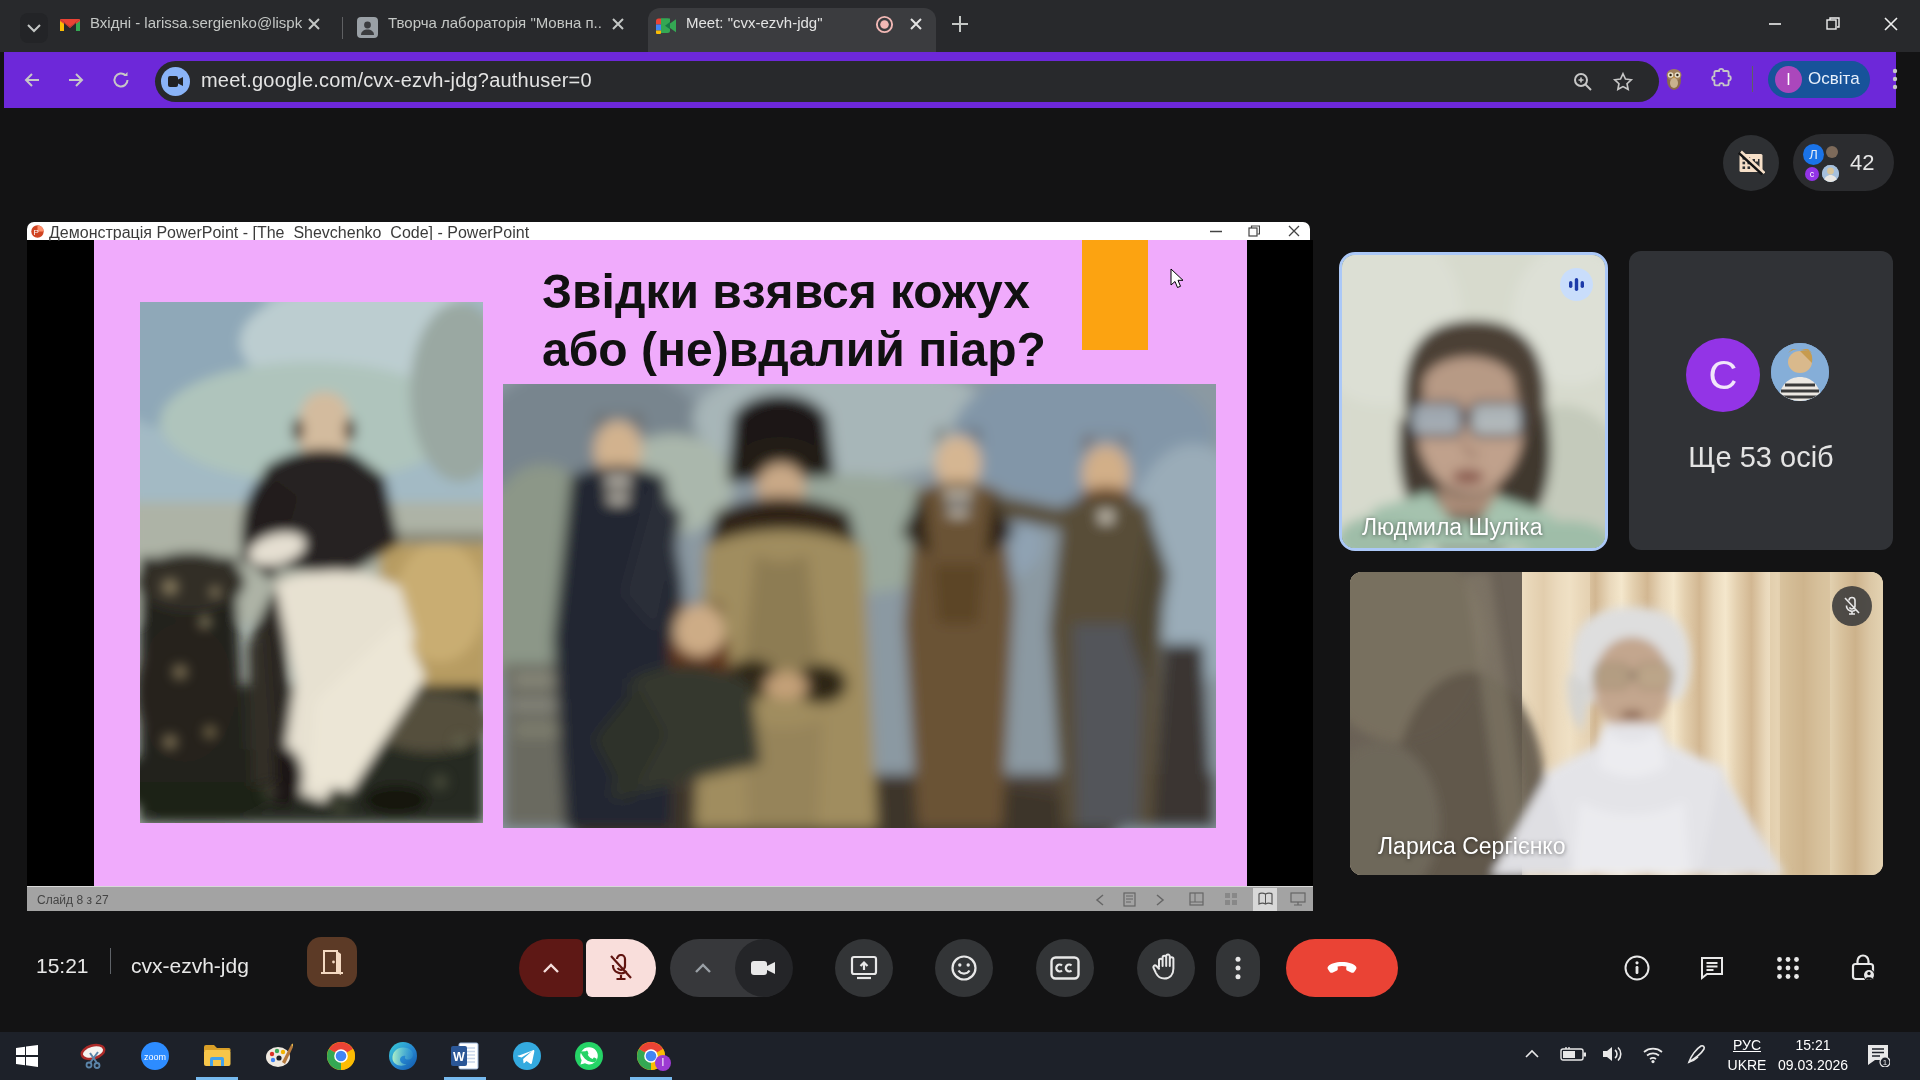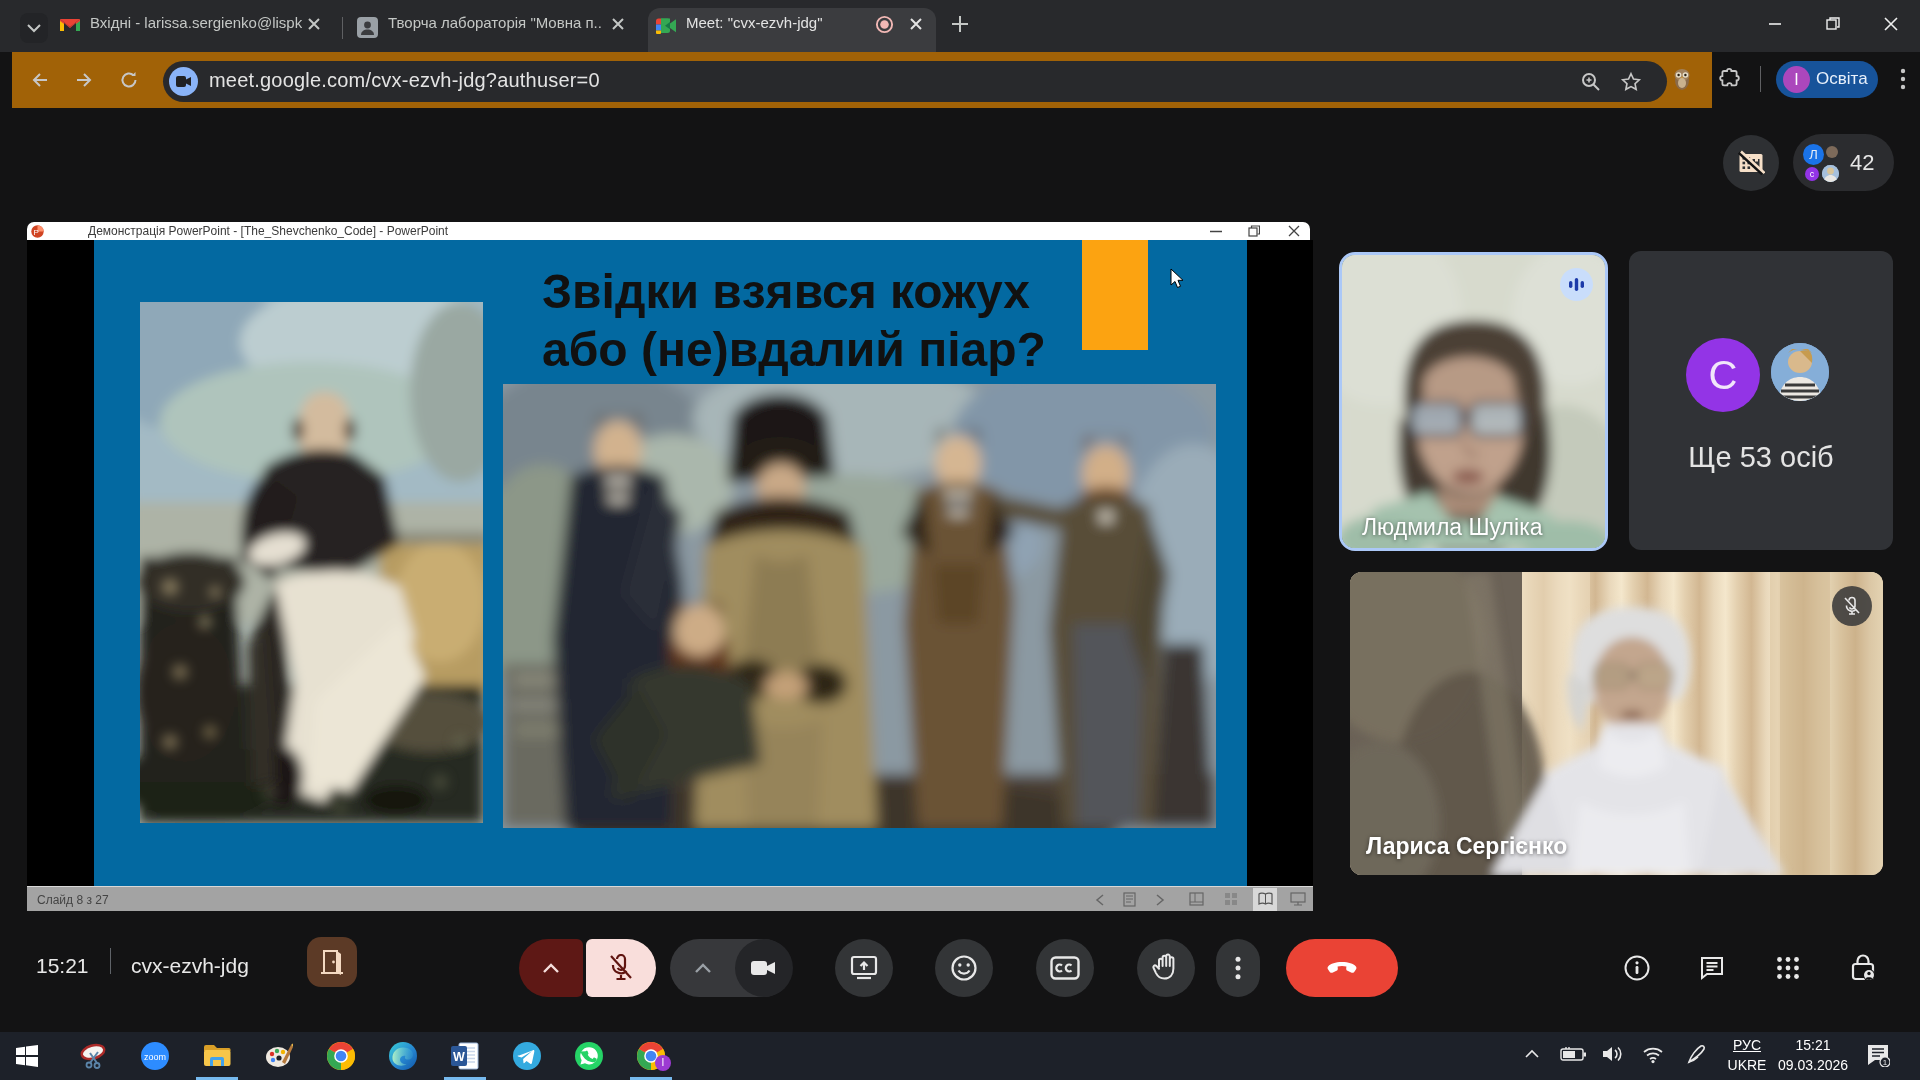--- a/index.html
+++ b/index.html
@@ -3,37 +3,37 @@
 <meta charset="utf-8">
 <style>
 * { margin:0; padding:0; box-sizing:border-box; }
 html,body { width:1920px; height:1080px; overflow:hidden; background:#131314; }
 body, div, span { font-family:"Liberation Sans", sans-serif; -webkit-font-smoothing:antialiased; }
 #screen { position:absolute; left:0; top:0; width:1920px; height:1080px; }
 .abs { position:absolute; }
 
 
 #tabbar { position:absolute; left:0; top:0; width:1920px; height:52px; background:#28292c; }
-#toolbar { position:absolute; left:12px; top:52px; width:1700px; height:56px; background:#a16207; }
+#toolbar { position:absolute; left:4px; top:52px; width:1892px; height:56px; background:#6d28d9; }
 .tab { position:absolute; top:8px; height:44px; border-radius:12px 12px 0 0; }
 .tabtxt { position:absolute; top:14px; font-size:15px; color:#c4c7c5; white-space:nowrap; overflow:hidden; }
 .tabx { position:absolute; top:16px; width:16px; height:16px; color:#c4c7c5; }
 #urlpill { position:absolute; left:151px; top:9px; width:1504px; height:41px; border-radius:21px; background:#28292c; }
 #urltxt { position:absolute; left:46px; top:8px; font-size:20px; color:#e3e3e3; letter-spacing:0.2px; }
 
 
 #page { position:absolute; left:0; top:108px; width:1920px; height:924px; background:#131314; }
 #mtopbar { position:absolute; left:25px; top:29px; width:1672px; height:55px; background:#434649; border-radius:10px; }
 #mtopname { position:absolute; left:87px; top:14px; font-size:23px; font-weight:bold; color:#e6e6e6; }
 
 
 #ppt { position:absolute; left:27px; top:114px; width:1286px; height:689px; }
 #ppttitle { position:absolute; left:0; top:0; width:1283px; height:18px; background:#ffffff; border-radius:7px 7px 0 0; }
 #pptslide { position:absolute; left:0; top:18px; width:1286px; height:646px; background:#000; }
-#pptwhite { position:absolute; left:67px; top:18px; width:1153px; height:646px; background:#0369a1; }
+#pptwhite { position:absolute; left:67px; top:18px; width:1153px; height:646px; background:#f0abfc; }
 #pptstatus { position:absolute; left:0; top:664px; width:1286px; height:25px; background:#a3a3a3; border-top:1px solid #d8d8d8;}
 
 
 #tile1 { position:absolute; left:1339px; top:144px; width:269px; height:299px; border-radius:16px; border:3px solid #abc8f7; overflow:hidden; background:#14532d;}
 #tile2 { position:absolute; left:1629px; top:143px; width:264px; height:299px; border-radius:12px; background:#303236; }
 #tile3 { position:absolute; left:1350px; top:464px; width:533px; height:303px; border-radius:12px; overflow:hidden; background:#e8d5b5; }
 .nametag { position:absolute; font-size:23px; color:#fff; text-shadow:0 1px 4px rgba(0,0,0,.55); }
 
 
 #controls { position:absolute; left:0; top:812px; width:1920px; height:112px; }
@@ -205,21 +205,21 @@
     <div class="abs" style="left:1850px;top:42px;color:#e6e6e6;font-size:22px;text-align:center;">42</div>
 
     <div id="ppt">
       <div id="pptslide"></div>
       <div id="ppttitle">
         <svg class="abs" style="left:4px;top:3px" width="13" height="13" viewBox="0 0 13 13">
             <circle cx="6.5" cy="6.5" r="6.2" fill="#d04423"></circle>
             <path d="M6.5.3A6.2 6.2 0 0 1 12.7 6.5H6.5z" fill="#ff8f6b"></path>
             <text x="2.6" y="9.5" font-size="8" fill="#fff" font-family="Liberation Sans">P</text>
           </svg>
-        <div class="abs" style="left:22px;top:2px;font-size:12px;color:#3b3b3b;white-space:nowrap;margin-left:39px;">Демонстрація PowerPoint  -  [The_Shevchenko_Code]  -  PowerPoint</div>
+        <div class="abs" style="left:22px;top:2px;font-size:16px;color:#3b3b3b;white-space:nowrap;">Демонстрація PowerPoint  -  [The_Shevchenko_Code]  -  PowerPoint</div>
         <svg class="abs" style="left:1183px;top:8px" width="12" height="3" viewBox="0 0 12 3">
             <path d="M0 1.5h12" stroke="#444" stroke-width="1.5"></path>
           </svg>
         <svg class="abs" style="left:1221px;top:3px" width="12" height="12" viewBox="0 0 12 12">
             <rect x="1" y="3" width="8" height="8" fill="#fff" stroke="#444" stroke-width="1.2"></rect>
             <path d="M3.5 3V1h8v8h-2" fill="none" stroke="#444" stroke-width="1.2"></path>
           </svg>
         <svg class="abs" style="left:1261px;top:3px" width="12" height="12" viewBox="0 0 12 12">
             <path d="M1 1l10 10M11 1L1 11" stroke="#444" stroke-width="1.3"></path>
           </svg>
@@ -478,21 +478,21 @@
           <rect x="244" y="92" width="36" height="24" rx="9" fill="#b5a084" opacity="0.85" stroke="#8a7a62" stroke-width="2"></rect>
           <rect x="286" y="92" width="36" height="24" rx="9" fill="#bfa98c" opacity="0.85" stroke="#8a7a62" stroke-width="2"></rect>
           <ellipse cx="282" cy="143" rx="12" ry="5" fill="#93705c"></ellipse>
           <path d="M254 152h56l8 20 56 24 18 107H180l16-102 50-28z" fill="#e4e4e8"></path>
           <path d="M256 160q26 20 52 0l8 34q-34 22-68 0z" fill="#ececf0"></path>
           <path d="M196 205l-55 98h85z" fill="#dfdfe3"></path>
           <path d="M370 198l65 105h-85z" fill="#dfdfe3"></path>
           <path d="M230 230q50 26 104 0l6 73H222z" fill="#ebebef"></path>
         </g>
       </svg>
-      <div class="nametag" style="left:16px;top:261px;font-weight:bold;">Лариса Сергієнко</div>
+      <div class="nametag" style="left:28px;top:261px;">Лариса Сергієнко</div>
       <div class="abs" style="left:482px;top:14px;width:40px;height:40px;border-radius:50%;background:rgba(58,58,58,0.88);"></div>
       <svg class="abs" style="left:492px;top:24px" width="20" height="20" viewBox="0 0 20 20">
         <path d="M7 4.5a3 3 0 0 1 6 0V10a3 3 0 0 1-5.6 1.4M4.5 9.5a5.5 5.5 0 0 0 9.4 4M10 15.5V18M7 18h6" stroke="#e8e8e8" stroke-width="1.6" fill="none"></path>
         <path d="M3 2l14 15" stroke="#e8e8e8" stroke-width="1.6"></path>
       </svg>
     </div>
 
     <div id="controls">
       <div class="abs" style="left:36px;top:34px;font-size:21px;color:#e8e8e8;">15:21</div>
       <div class="abs" style="left:110px;top:28px;width:1px;height:26px;background:#5f6368;"></div>

